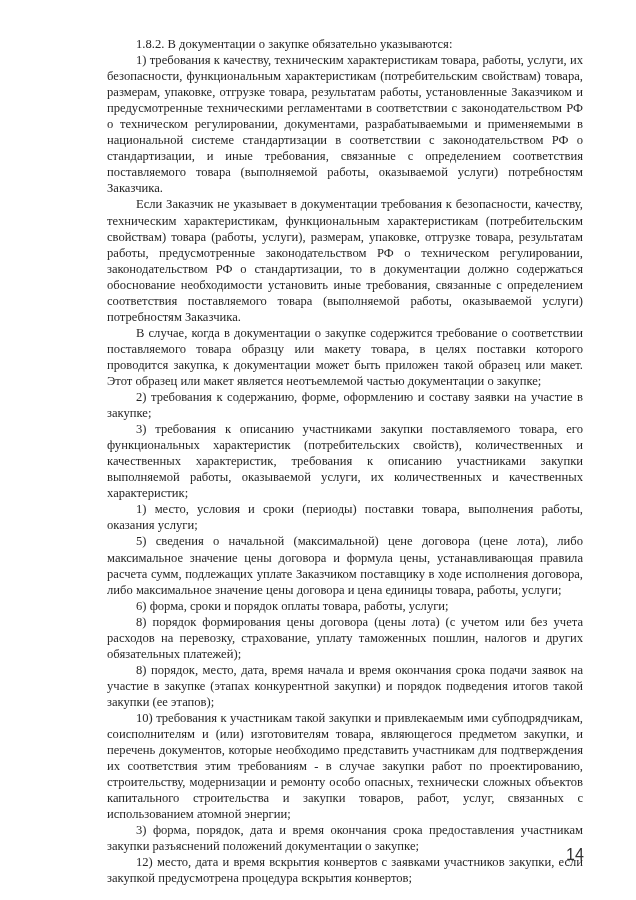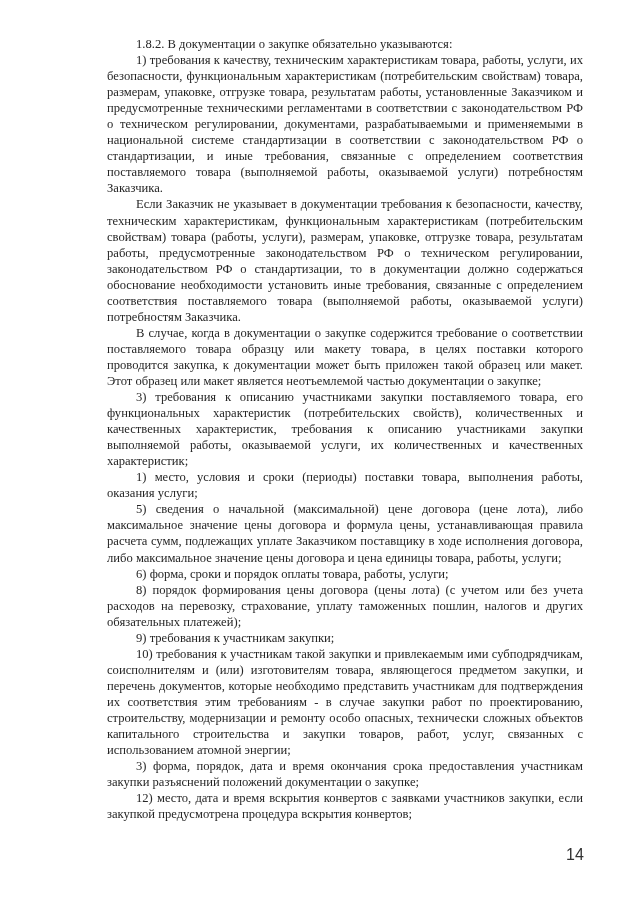--- a/index.html
+++ b/index.html
@@ -18,25 +18,26 @@
   }
 </style>
 </head>
 <body>
 
 <div class="page">
   <p>1.8.2. В документации о закупке обязательно указываются:</p>
   <p>1) требования к качеству, техническим характеристикам товара, работы, услуги, их безопасности, функциональным характеристикам (потребительским свойствам) товара, размерам, упаковке, отгрузке товара, результатам работы, установленные Заказчиком и предусмотренные техническими регламентами в соответствии с законодательством РФ о техническом регулировании, документами, разрабатываемыми и применяемыми в национальной системе стандартизации в соответствии с законодательством РФ о стандартизации, и иные требования, связанные с определением соответствия поставляемого товара (выполняемой работы, оказываемой услуги) потребностям Заказчика.</p>
   <p>Если Заказчик не указывает в документации требования к безопасности, качеству, техническим характеристикам, функциональным характеристикам (потребительским свойствам) товара (работы, услуги), размерам, упаковке, отгрузке товара, результатам работы, предусмотренные законодательством РФ о техническом регулировании, законодательством РФ о стандартизации, то в документации должно содержаться обоснование необходимости установить иные требования, связанные с определением соответствия поставляемого товара (выполняемой работы, оказываемой услуги) потребностям Заказчика.</p>
   <p>В случае, когда в документации о закупке содержится требование о соответствии поставляемого товара образцу или макету товара, в целях поставки которого проводится закупка, к документации может быть приложен такой образец или макет. Этот образец или макет является неотъемлемой частью документации о закупке;</p>
+  <p>2) требования к содержанию, форме, оформлению и составу заявки на участие в закупке;</p>
   <p>3) требования к описанию участниками закупки поставляемого товара, его функциональных характеристик (потребительских свойств), количественных и качественных характеристик, требования к описанию участниками закупки выполняемой работы, оказываемой услуги, их количественных и качественных характеристик;</p>
   <p>1) место, условия и сроки (периоды) поставки товара, выполнения работы, оказания услуги;</p>
   <p>5) сведения о начальной (максимальной) цене договора (цене лота), либо максимальное значение цены договора и формула цены, устанавливающая правила расчета сумм, подлежащих уплате Заказчиком поставщику в ходе исполнения договора, либо максимальное значение цены договора и цена единицы товара, работы, услуги;</p>
   <p>6) форма, сроки и порядок оплаты товара, работы, услуги;</p>
   <p>8) порядок формирования цены договора (цены лота) (с учетом или без учета расходов на перевозку, страхование, уплату таможенных пошлин, налогов и других обязательных платежей);</p>
-  <p>9) требования к участникам закупки;</p>
+  <p>8) порядок, место, дата, время начала и время окончания срока подачи заявок на участие в закупке (этапах конкурентной закупки) и порядок подведения итогов такой закупки (ее этапов);</p>
   <p>10) требования к участникам такой закупки и привлекаемым ими субподрядчикам, соисполнителям и (или) изготовителям товара, являющегося предметом закупки, и перечень документов, которые необходимо представить участникам для подтверждения их соответствия этим требованиям - в случае закупки работ по проектированию, строительству, модернизации и ремонту особо опасных, технически сложных объектов капитального строительства и закупки товаров, работ, услуг, связанных с использованием атомной энергии;</p>
   <p>3) форма, порядок, дата и время окончания срока предоставления участникам закупки разъяснений положений документации о закупке;</p>
   <p>12) место, дата и время вскрытия конвертов с заявками участников закупки, если закупкой предусмотрена процедура вскрытия конвертов;</p>
 
 </div>
 
 <div class="page-number">14</div>
 
 </body></html>

